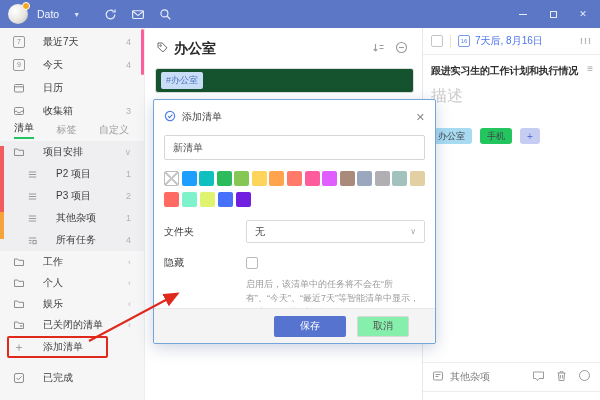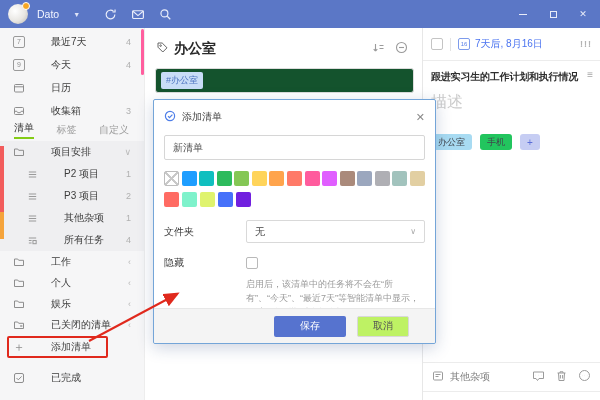--- a/index.html
+++ b/index.html
@@ -17,47 +17,47 @@
   .win-controls { margin-left:auto; display:flex; align-items:center; gap:20px; }
   .wc { color:#e8ecf8; font-size:9px; line-height:1; display:flex; align-items:center; justify-content:center; width:10px; height:10px; }
   .wc-min i { display:block; width:8px; height:1px; background:#e8ecf8; }
   .wc-max i { display:block; width:7px; height:7px; border:1px solid #e8ecf8; }
 
   
   .sidebar { position:absolute; left:0; top:28px; width:145px; height:372px; background:#f6f6f7; border-right:1px solid #ededed; padding-top:2px; }
   .s-row { display:flex; align-items:center; height:23px; padding:0 13px 0 13px; color:#3c3c3c; }
   .s-row .s-ic { width:12px; height:12px; flex:0 0 auto; display:flex; align-items:center; justify-content:center; color:#8e8e8e; }
   .numbox { border:1px solid #9a9a9a; border-radius:2px; font-size:7px; color:#777; width:11px; height:11px; }
-  .s-label { font-size:10px; margin-left:26px; white-space:nowrap; }
+  .s-label { font-size:10px; margin-left:18px; white-space:nowrap; }
   .s-count { margin-left:auto; font-size:9px; color:#b0b0b0; }
   .s-chev { margin-left:auto; font-size:9px; color:#b9b9b9; }
   .s-tabs { display:flex; align-items:flex-end; height:19px; padding:0 15px 2px 14px; justify-content:space-between; }
   .s-tab { font-size:10px; color:#9b9b9b; padding-bottom:2px; }
-  .s-tab.active { color:#3a3a3a; border-bottom:2px solid #84cc16; }
+  .s-tab.active { color:#3a3a3a; border-bottom:2px solid #22c55e; }
   .s-group { background:#efeff1; }
   .s-group .s-row { height:22px; }
   .s-row.indent { padding-left:26px; }
   .s-folders .s-row { height:21px; }
   .s-row.add-list { height:23px; color:#4a4a4a; }
   .plus-ic { font-size:12px; color:#8e8e8e; line-height:1; }
   .spacer8 { height:8px; }
   .colorbar { position:absolute; left:0; width:4px; z-index:2; }
   .scroll-pink { position:absolute; left:141px; top:29px; width:3px; height:46px; background:#ff5e9e; border-radius:2px; z-index:3; }
 
   
   .middle { position:absolute; left:145px; top:28px; width:277px; height:372px; background:#fff; }
   .m-header { display:flex; align-items:center; padding:12px 14px 0 11px; }
   .m-title { font-size:14px; font-weight:bold; color:#2a2a2a; margin-left:5px; }
   .m-hicons { margin-left:auto; display:flex; align-items:center; gap:10px; color:#9b9b9b; }
   .m-input { margin:10px 8px 0 10px; height:25px; border:1px solid #dcdcdc; border-radius:3px; display:flex; align-items:center; padding:0 5px; background:#14532d; }
   .m-chip { background:#c9ddf7; color:#4d74c0; font-size:9px; padding:2px 5px; border-radius:2px; }
 
   
   .right { position:absolute; left:422px; top:28px; width:178px; height:372px; background:#fff; border-left:1px solid #e7e7e7; }
-  .r-header { height:33px; display:flex; align-items:center; padding:12px 8px; border-bottom:1px solid #ececec; }
+  .r-header { height:27px; display:flex; align-items:center; padding:12px 8px; border-bottom:1px solid #ececec; }
   .r-check { width:12px; height:12px; border:1px solid #c4c4c4; border-radius:2px; background:#fff; flex:0 0 auto; }
   .r-vdiv { width:1px; height:13px; background:#e3e3e3; margin:0 7px; }
   .cal16 { width:12px; height:12px; border:1px solid #7d9bec; border-radius:2px; font-size:6px; color:#5c82e8; display:flex; align-items:center; justify-content:center; }
   .r-date { font-size:10px; color:#4a73f0; margin-left:5px; white-space:nowrap; }
   .r-priority { margin-left:auto; font-size:9px; font-weight:bold; color:#b3b3b3; letter-spacing:1px; }
   .r-title-row { display:flex; align-items:flex-start; padding:9px 7px 0 8px; }
   .r-title { font-size:10px; font-weight:bold; color:#2e2e2e; letter-spacing:-0.2px; white-space:nowrap; overflow:hidden; flex:1; }
   .r-title-ic { color:#a5a5a5; font-size:10px; margin-left:3px; line-height:1; }
   .r-desc { padding:8px 8px 0; font-size:16px; color:#cbcbcb; }
   .r-tags { display:flex; align-items:center; gap:8px; padding:21px 8px 0; }
@@ -81,21 +81,21 @@
       linear-gradient(-45deg, transparent 44%, #c9c9c9 44%, #c9c9c9 56%, transparent 56%), #fff; }
   .form-row { display:flex; align-items:center; margin:13px 10px 0; }
   .form-label { width:82px; font-size:10px; color:#3a3a3a; flex:0 0 auto; }
   .select { flex:1; height:23px; border:1px solid #d9d9d9; border-radius:2px; display:flex; align-items:center; padding:0 8px; font-size:10px; color:#444; }
   .select .sel-caret { margin-left:auto; color:#a9a9a9; font-size:8px; }
   .cbx { width:12px; height:12px; border:1px solid #b9b9b9; border-radius:2px; background:#fff; }
   .help { margin:8px 12px 0 92px; font-size:9px; color:#9a9a9a; line-height:1.55; }
   .modal-footer { position:absolute; left:0; right:0; bottom:0; height:35px; background:#f4f4f4; border-top:1px solid #e7e7e7; display:flex; align-items:center; justify-content:flex-end; gap:11px; padding-right:26px; border-radius:0 0 2px 2px; }
   .btn { height:21px; display:flex; align-items:center; justify-content:center; font-size:10px; border-radius:2px; }
   .btn-save { width:72px; background:#5673cf; color:#fff; }
-  .btn-cancel { width:52px; background:#bef264; border:1px solid #d8d8d8; color:#555; }
+  .btn-cancel { width:52px; background:#86efac; border:1px solid #d8d8d8; color:#555; }
 
   
   .anno-box { position:absolute; left:7px; top:336px; width:101px; height:22px; border:2px solid #e0291d; border-radius:2px; z-index:40; }
   .anno-arrow { position:absolute; left:0; top:0; width:600px; height:400px; z-index:41; pointer-events:none; }
 </style>
 </head>
 <body>
 
 <div class="screen">
 

